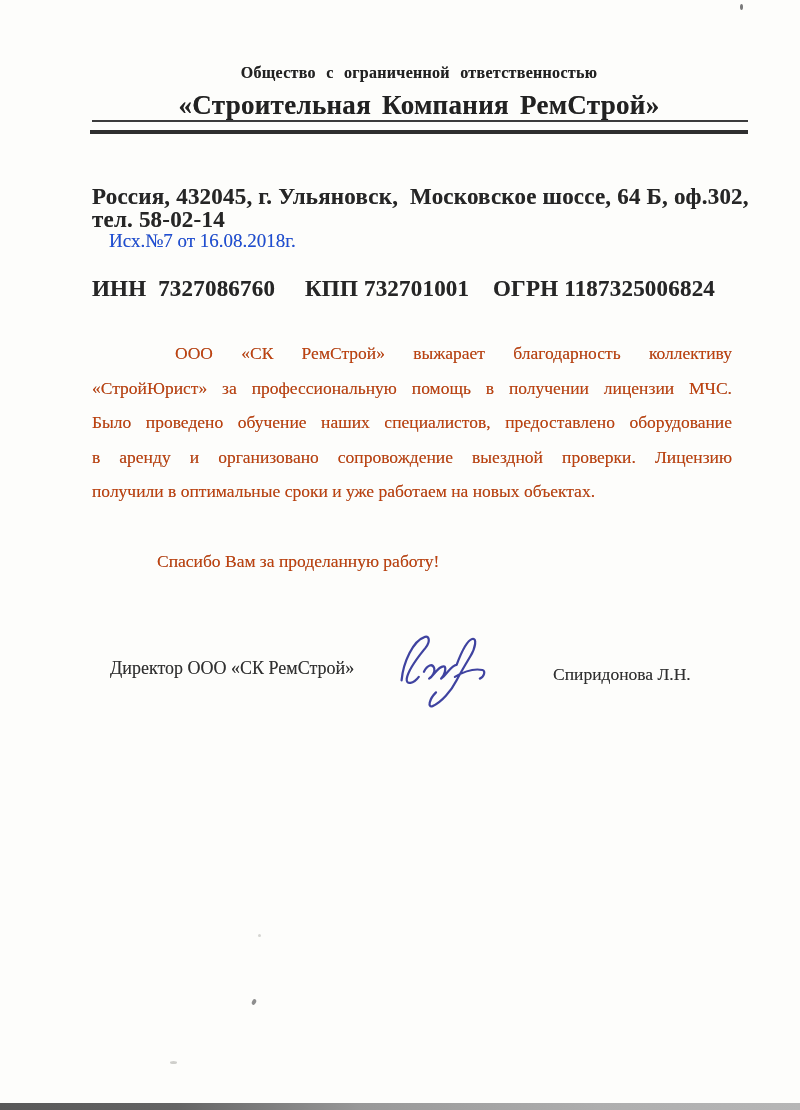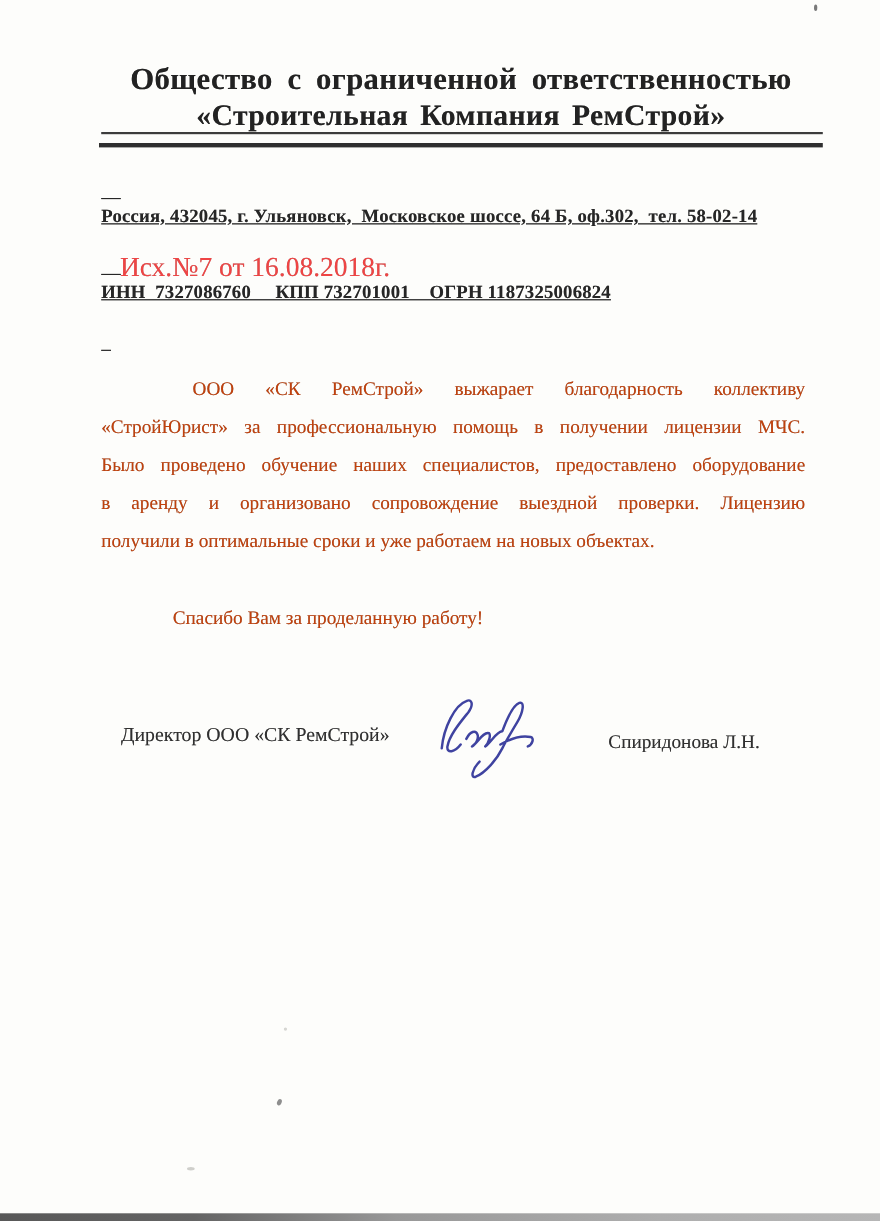--- a/index.html
+++ b/index.html
@@ -14,43 +14,42 @@
   }
   
   .letterhead {
     position: absolute;
     left: 90px; top: 57px; width: 658px;
     text-align: center;
     font-weight: bold;
     color: #222;
     text-shadow: 0 0 0.6px rgba(30,30,30,0.5);
   }
-  .org-line1 { font-size: 28px; line-height: 32px; word-spacing: 6px; letter-spacing: 0.3px; }
+  .org-line1 { font-size: 16px; line-height: 32px; word-spacing: 6px; letter-spacing: 0.3px; }
   .org-line2 { font-size: 27px; line-height: 32px; word-spacing: 4px; letter-spacing: 0.3px; }
   
   .rule-thin  { position: absolute; left: 92px; top: 120px; width: 656px; height: 2px; background: #3c3c3c; }
   .rule-thick { position: absolute; left: 90px; top: 130px; width: 658px; height: 4px; background: #2f2f2f; }
   
   .contact {
     position: absolute;
     left: 92px; top: 139px; width: 660px;
     font-weight: bold;
-    font-size: 17px; line-height: 23px;
+    font-size: 23px; line-height: 23px;
     letter-spacing: 0.2px;
     color: #262626;
     white-space: pre-wrap;
     text-shadow: 0 0 0.6px rgba(30,30,30,0.45);
-    text-decoration: underline;
   }
   
   .ref {
     position: absolute;
     left: 109px; top: 230px;
-    font-size: 25px;
-    color: #ef4444;
+    font-size: 19px;
+    color: #1d4ed8;
     text-shadow: 0 0 0.5px rgba(50,50,50,0.4);
   }
   
   .body-text {
     position: absolute;
     left: 92px; top: 336px; width: 640px;
     font-size: 17.5px; line-height: 34.5px;
     color: #c2410c;
     text-shadow: 0 0 0.5px rgba(45,45,45,0.45);
   }

